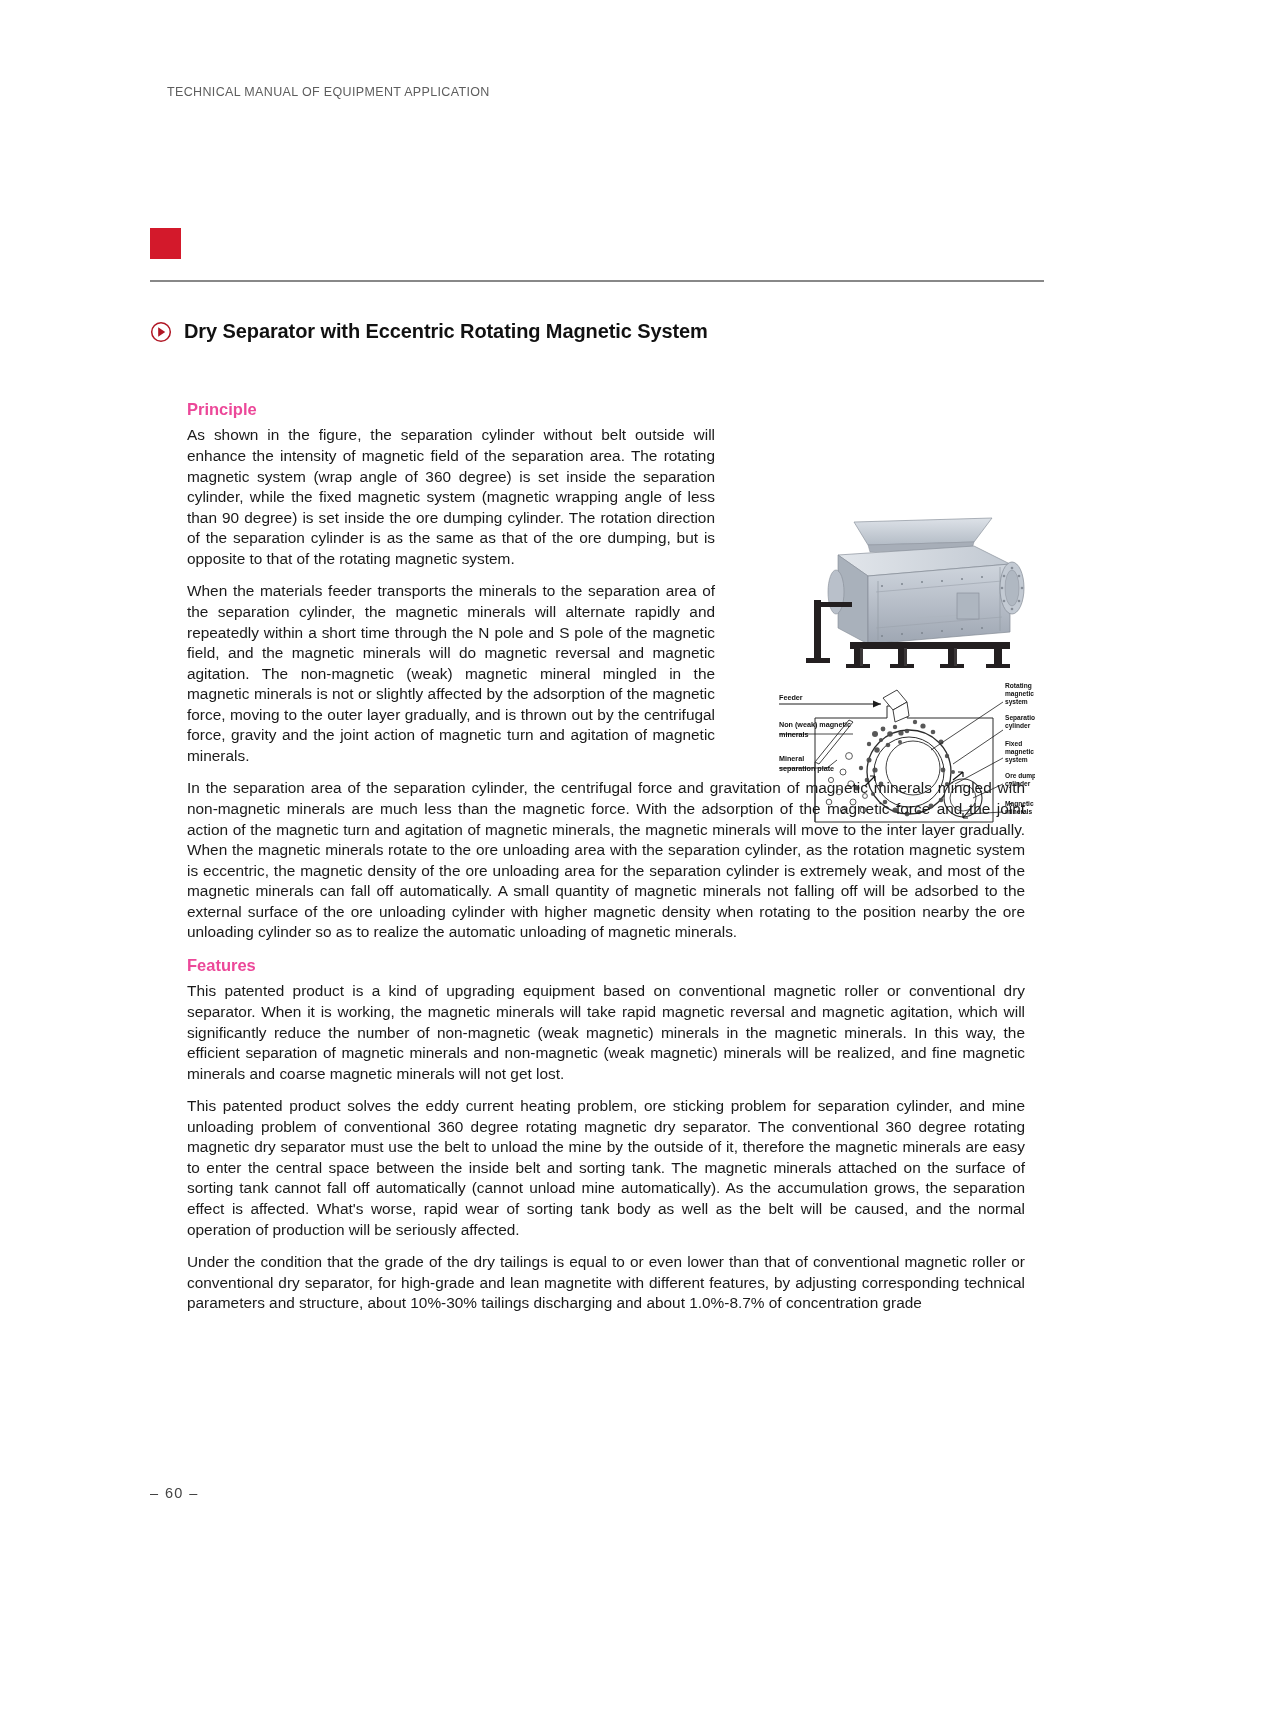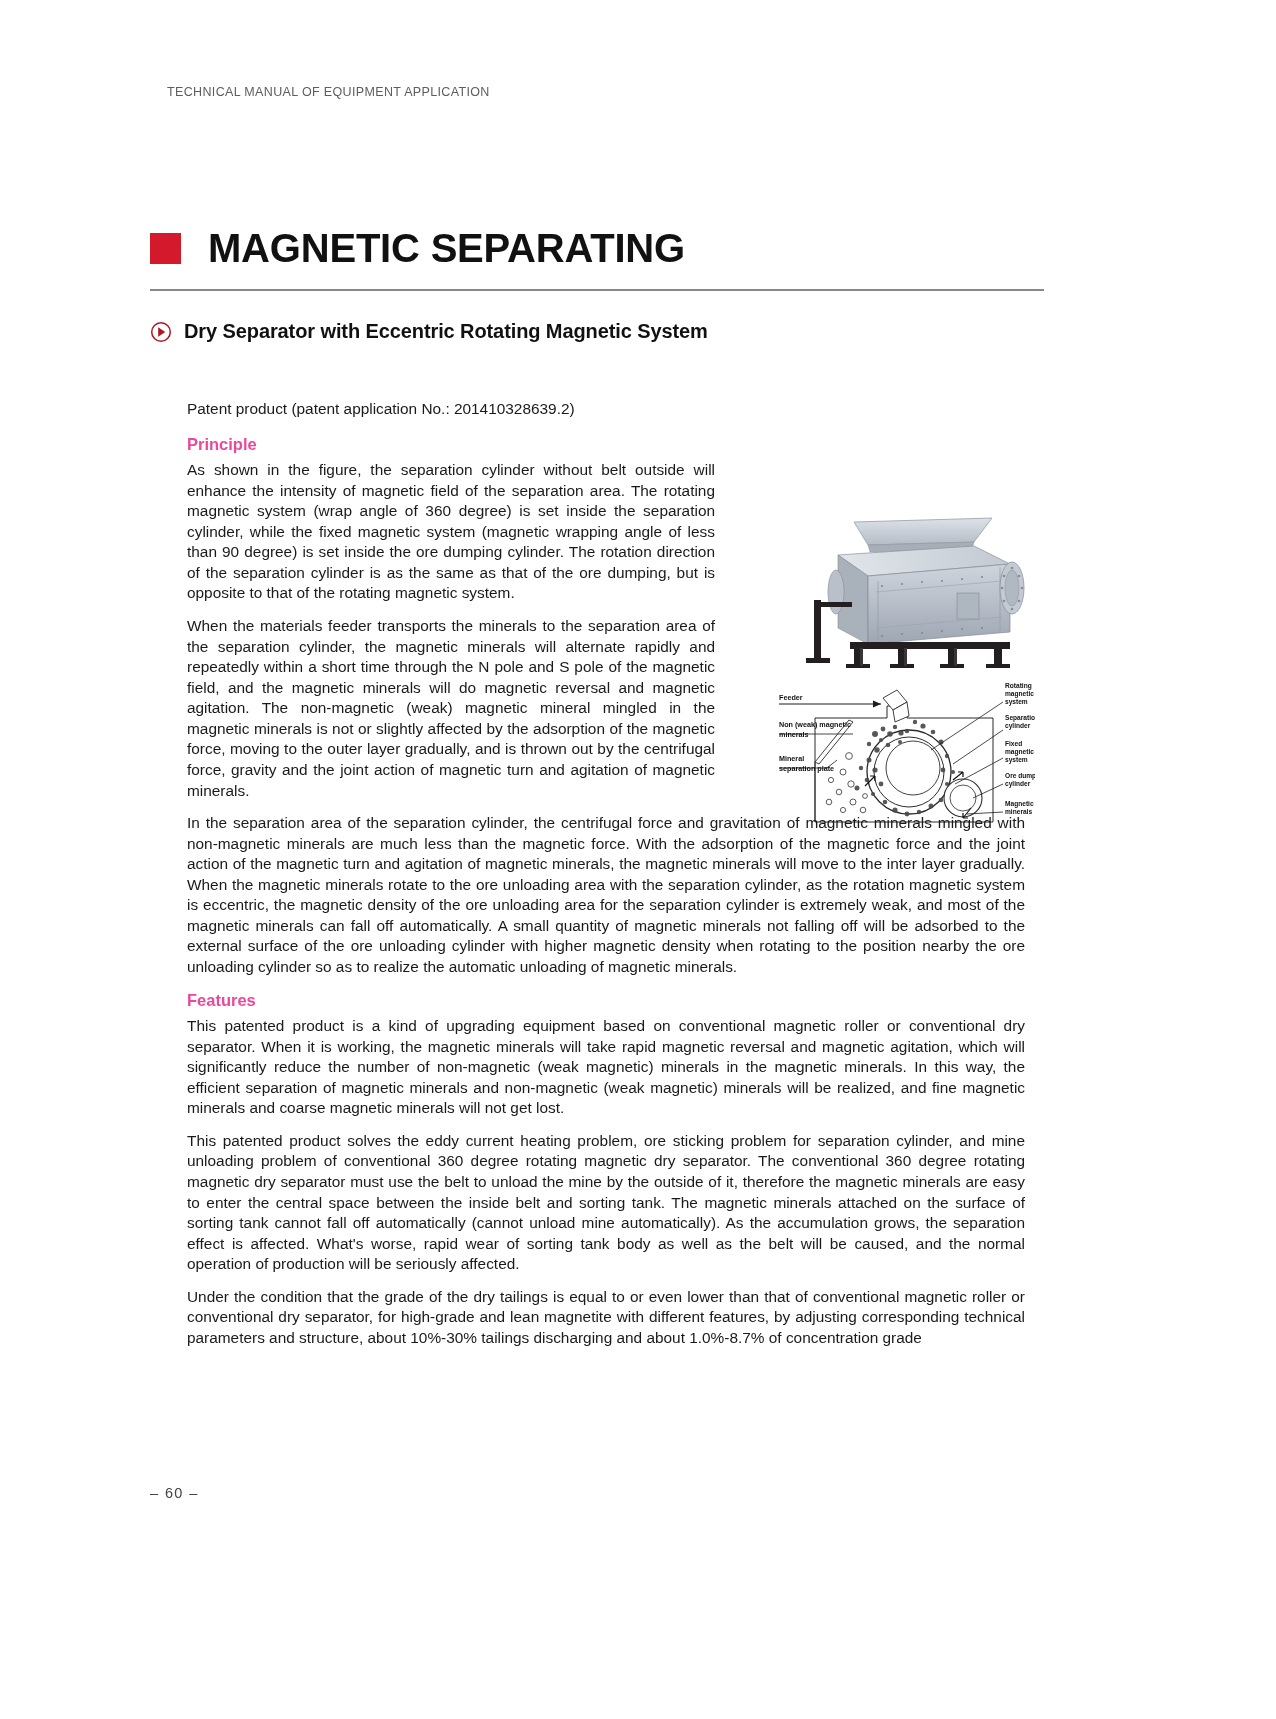--- a/index.html
+++ b/index.html
@@ -175,21 +175,20 @@
 <div class="page">
 
   <div class="running-header">
     <div class="header-rule"></div>
     <div class="header-text">TECHNICAL MANUAL OF EQUIPMENT APPLICATION</div>
   </div>
 
   <div class="chapter-block">
     <div class="chapter-row">
       <div class="chapter-square"></div>
-      <div class="chapter-title">MAGNETIC SEPARATING</div>
     </div>
     <div class="chapter-divider"></div>
   </div>
 
   <div class="section-head">
     <span class="arrow-icon">
       <svg viewBox="0 0 22 22" width="22" height="22">
         <circle cx="11" cy="11" r="9.3" fill="#ffffff" stroke="#b01624" stroke-width="1.5"></circle>
         <path d="M8.2 6.2 L15.2 11 L8.2 15.8 Z" fill="#b01624"></path>
       </svg>
@@ -385,21 +384,20 @@
 
       <text x="248" y="106" font-family="Liberation Sans, sans-serif" font-size="6.6" font-weight="bold" fill="#111">Ore dumping</text>
       <text x="248" y="114" font-family="Liberation Sans, sans-serif" font-size="6.6" font-weight="bold" fill="#111">cylinder</text>
 
       <text x="248" y="134" font-family="Liberation Sans, sans-serif" font-size="6.6" font-weight="bold" fill="#111">Magnetic</text>
       <text x="248" y="142" font-family="Liberation Sans, sans-serif" font-size="6.6" font-weight="bold" fill="#111">minerals</text>
     </svg>
   </div>
 
   <div class="content">
-    <div class="lead-line">Patent product (patent application No.: 201410328639.2)</div>
 
     <h3 class="sub">Principle</h3>
 
     <p class="body narrow">As shown in the figure, the separation cylinder without belt outside will enhance the intensity of magnetic field of the separation area. The rotating magnetic system (wrap angle of 360 degree) is set inside the separation cylinder, while the fixed magnetic system (magnetic wrapping angle of less than 90 degree) is set inside the ore dumping cylinder. The rotation direction of the separation cylinder is as the same as that of the ore dumping, but is opposite to that of the rotating magnetic system.</p>
     <p class="body narrow">When the materials feeder transports the minerals to the separation area of the separation cylinder, the magnetic minerals will alternate rapidly and repeatedly within a short time through the N pole and S pole of the magnetic field, and the magnetic minerals will do magnetic reversal and magnetic agitation. The non-magnetic (weak) magnetic mineral mingled in the magnetic minerals is not or slightly affected by the adsorption of the magnetic force, moving to the outer layer gradually, and is thrown out by the centrifugal force, gravity and the joint action of magnetic turn and agitation of magnetic minerals.</p>
     <p class="body">In the separation area of the separation cylinder, the centrifugal force and gravitation of magnetic minerals mingled with non-magnetic minerals are much less than the magnetic force. With the adsorption of the magnetic force and the joint action of the magnetic turn and agitation of magnetic minerals, the magnetic minerals will move to the inter layer gradually. When the magnetic minerals rotate to the ore unloading area with the separation cylinder, as the rotation magnetic system is eccentric, the magnetic density of the ore unloading area for the separation cylinder is extremely weak, and most of the magnetic minerals can fall off automatically. A small quantity of magnetic minerals not falling off will be adsorbed to the external surface of the ore unloading cylinder with higher magnetic density when rotating to the position nearby the ore unloading cylinder so as to realize the automatic unloading of magnetic minerals.</p>
 
     <h3 class="sub features-head">Features</h3>
 
     <p class="body">This patented product is a kind of upgrading equipment based on conventional magnetic roller or conventional dry separator. When it is working, the magnetic minerals will take rapid magnetic reversal and magnetic agitation, which will significantly reduce the number of non-magnetic (weak magnetic) minerals in the magnetic minerals. In this way, the efficient separation of magnetic minerals and non-magnetic (weak magnetic) minerals will be realized, and fine magnetic minerals and coarse magnetic minerals will not get lost.</p>

